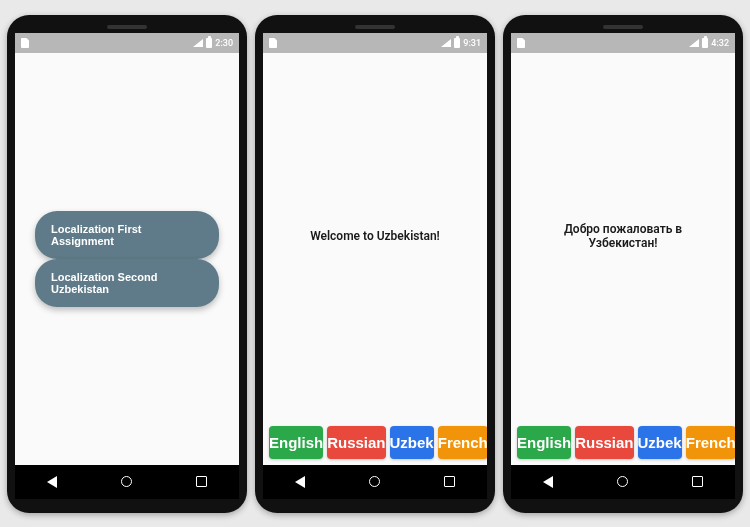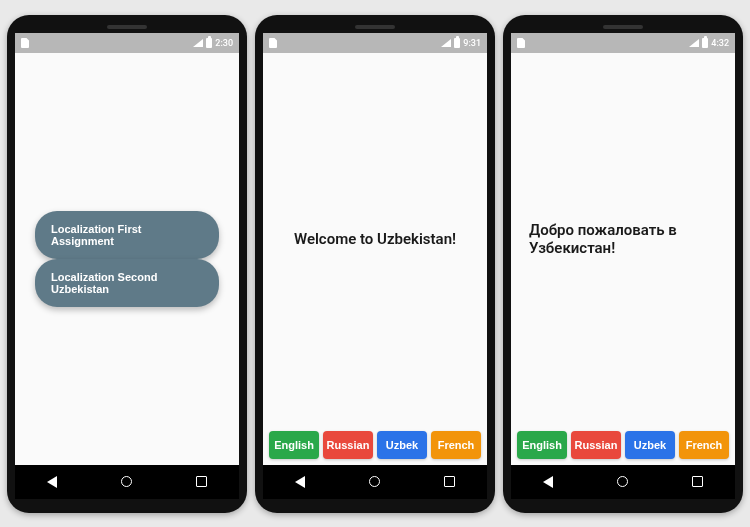--- a/index.html
+++ b/index.html
@@ -86,28 +86,28 @@
     padding:12px 16px;
     border:none;
     border-radius: 22px;
     text-align:left;
     box-shadow: 0 3px 6px rgba(0,0,0,0.25);
     cursor:pointer;
   }
   
   .welcome {
     flex:1; display:flex; align-items:center; justify-content:center;
-    font-size:15px; font-weight:600; color:#1a1a1a; text-align:left; padding:0 18px;
+    font-size:12px; font-weight:600; color:#1a1a1a; text-align:center; padding:0 18px;
   }
   .lang-row {
     display:flex; gap:4px; padding:6px;
   }
   .lang-btn {
     flex:1; color:#fff; border:none; border-radius:4px;
-    font-size:11px; font-weight:600; padding:8px 0; cursor:pointer;
+    font-size:15px; font-weight:600; padding:8px 0; cursor:pointer;
     box-shadow: 0 1px 3px rgba(0,0,0,0.2);
   }
   .navbar {
     height: 34px; background:#000;
     display:flex; align-items:center; justify-content:space-around;
   }
   .nav-back {
     width:0; height:0; border-style:solid;
     border-width:6px 10px 6px 0; border-color: transparent #fff transparent transparent;
   }

